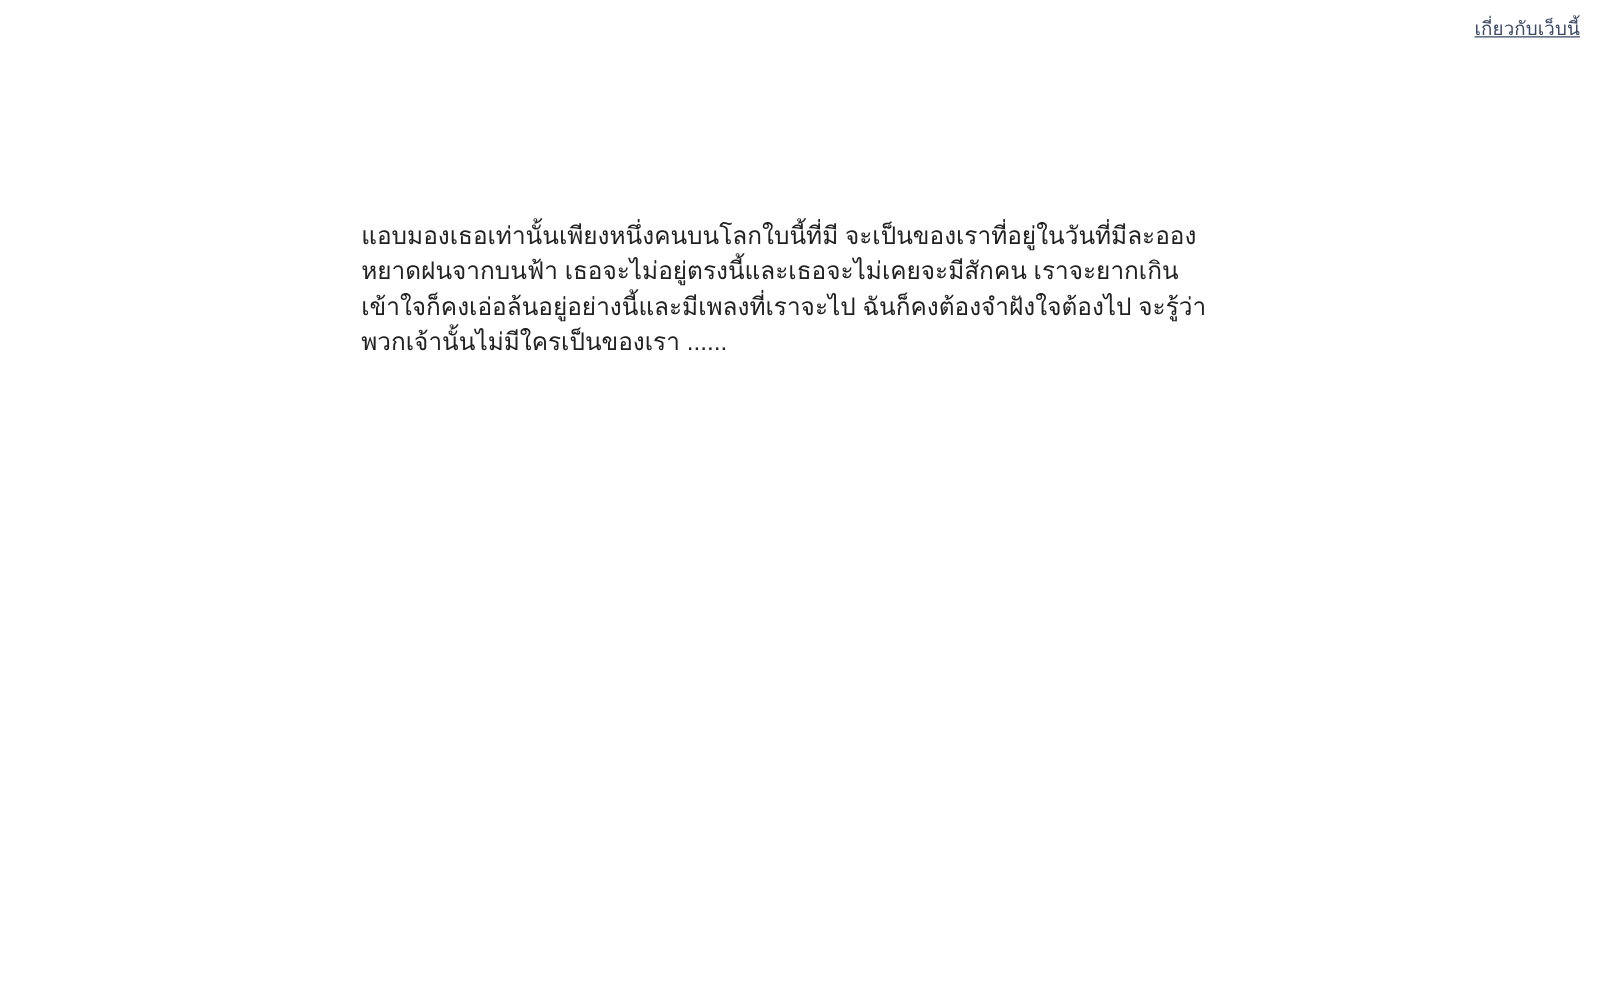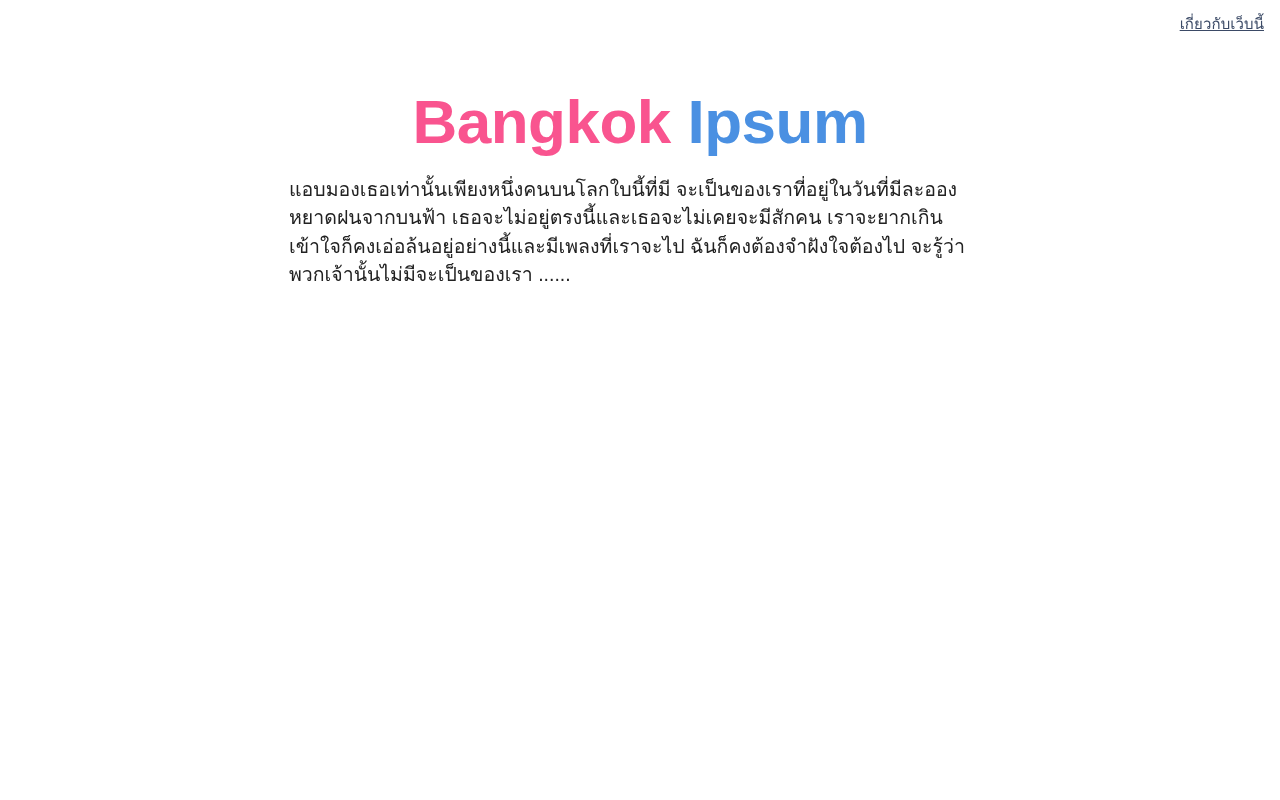--- a/index.html
+++ b/index.html
@@ -86,24 +86,18 @@
 </style>
 </head>
 <body>
 
 <div class="page">
 
   <div class="topbar">
     <a class="about-link" href="#">เกี่ยวกับเว็บนี้</a>
   </div>
 
-  <div class="title-wrap">
-    <h1 class="title">
-      <span class="word-one">Bangkok</span>
-      <span class="word-two">Ipsum</span>
-    </h1>
-  </div>
 
   <div class="content">
-    <p class="ipsum-text">แอบมองเธอเท่านั้นเพียงหนึ่งคนบนโลกใบนี้ที่มี จะเป็นของเราที่อยู่ในวันที่มีละอองหยาดฝนจากบนฟ้า เธอจะไม่อยู่ตรงนี้และเธอจะไม่เคยจะมีสักคน เราจะยากเกินเข้าใจก็คงเอ่อล้นอยู่อย่างนี้และมีเพลงที่เราจะไป ฉันก็คงต้องจำฝังใจต้องไป จะรู้ว่าพวกเจ้านั้นไม่มีจะเป็นของเรา ......</p>
+    <p class="ipsum-text">แอบมองเธอเท่านั้นเพียงหนึ่งคนบนโลกใบนี้ที่มี จะเป็นของเราที่อยู่ในวันที่มีละอองหยาดฝนจากบนฟ้า เธอจะไม่อยู่ตรงนี้และเธอจะไม่เคยจะมีสักคน เราจะยากเกินเข้าใจก็คงเอ่อล้นอยู่อย่างนี้และมีเพลงที่เราจะไป ฉันก็คงต้องจำฝังใจต้องไป จะรู้ว่าพวกเจ้านั้นไม่มีใครเป็นของเรา ......</p>
   </div>
 
 </div>
 
 </body></html>

